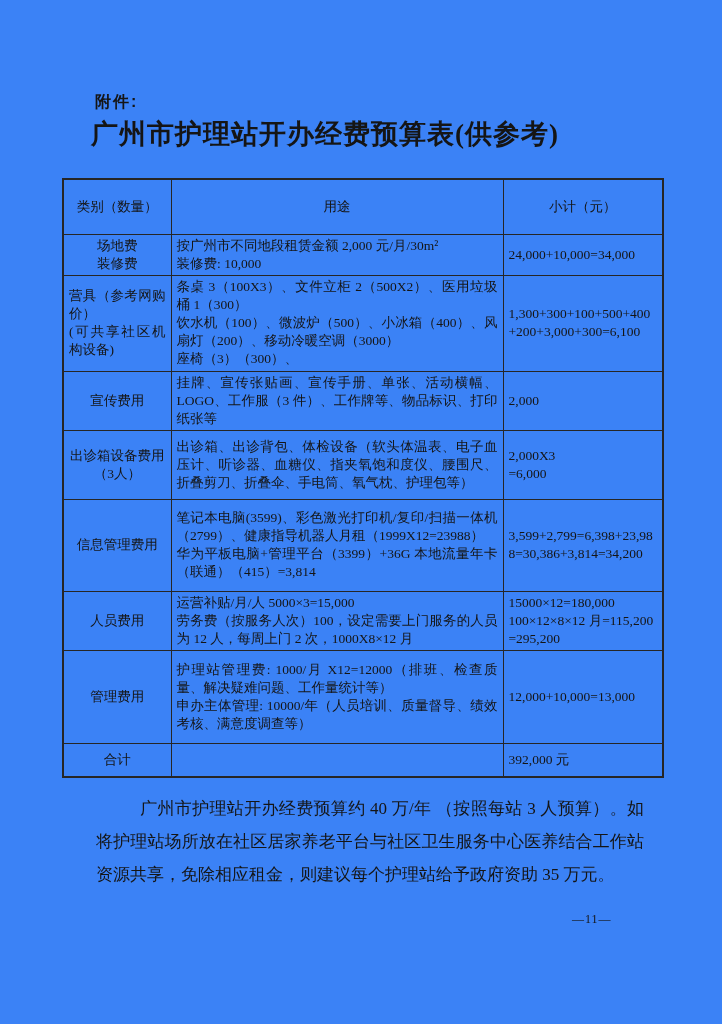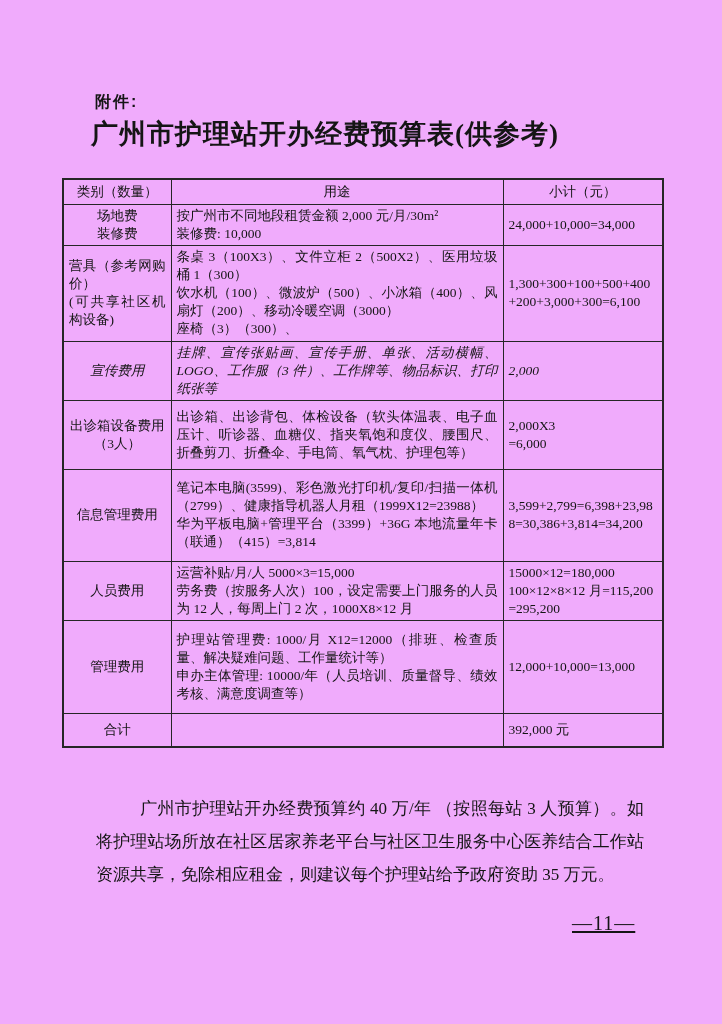--- a/index.html
+++ b/index.html
@@ -4,21 +4,21 @@
 <style>
   html,body { margin:0; padding:0; }
   body {
     width:722px; height:1024px;
     background:#ffffff;
     font-family:"Liberation Serif", serif;
     color:#151515;
     position:relative;
     overflow:hidden;
   }
-  .sheet { position:absolute; inset:0; background:#f0abfc; }
+  .sheet { position:absolute; inset:0; background:#3b82f6; }
 
   .attachment {
     position:absolute; left:95px; top:92px;
     font-size:16px; font-weight:700;
     font-family:"Liberation Sans", sans-serif;
     letter-spacing:2px;
   }
   .doc-title {
     position:absolute; left:0; top:116px; width:650px;
     text-align:center;
@@ -35,46 +35,46 @@
   }
   table.budget td, table.budget th {
     border:1px solid #262626;
     font-size:13.5px;
     font-weight:400;
     line-height:1.34;
     padding:2px 5px;
     vertical-align:middle;
     overflow:hidden;
   }
-  tr.hdr td { height:22px; text-align:center; padding:1px 2px; }
+  tr.hdr td { height:22px; text-align:center; padding:16px 2px; }
   .cat { text-align:center; padding:2px 3px; }
   .cat-left { text-align:justify; text-align-last:left; padding:2px 4px; }
   .use { text-align:justify;margin-top:40px; }
   .sub { word-break:break-all; text-align:left; padding:2px 6px; }
   .sub-top { vertical-align:top; }
   .r1 td { height:36px; }
   .r2 td { height:86px; }
-  .r3 td { height:53px;font-style:italic; }
+  .r3 td { height:53px; }
   .r4 td { height:64px; }
   .r5 td { height:90px; }
   .r6 td { height:87px; }
   .r7 td { height:52px; }
   .r8 td { height:88px; }
   .r9 td { height:28px; }
 
   .footer-par {
     position:absolute; left:88px; top:792px; width:548px;
     font-size:17px; line-height:33px;
     text-align:justify;
     text-indent:2.6em;
     margin-left:8px;
   }
   .page-num {
     position:absolute; left:572px; top:912px;
-    font-size:20px; letter-spacing:1px;text-decoration:underline;
+    font-size:12px; letter-spacing:1px;
   }
 </style>
 </head>
 <body>
 
 <div class="sheet">
 
   <div class="attachment">附件:</div>
 
   <div class="doc-title">广州市护理站开办经费预算表(供参考)</div>

